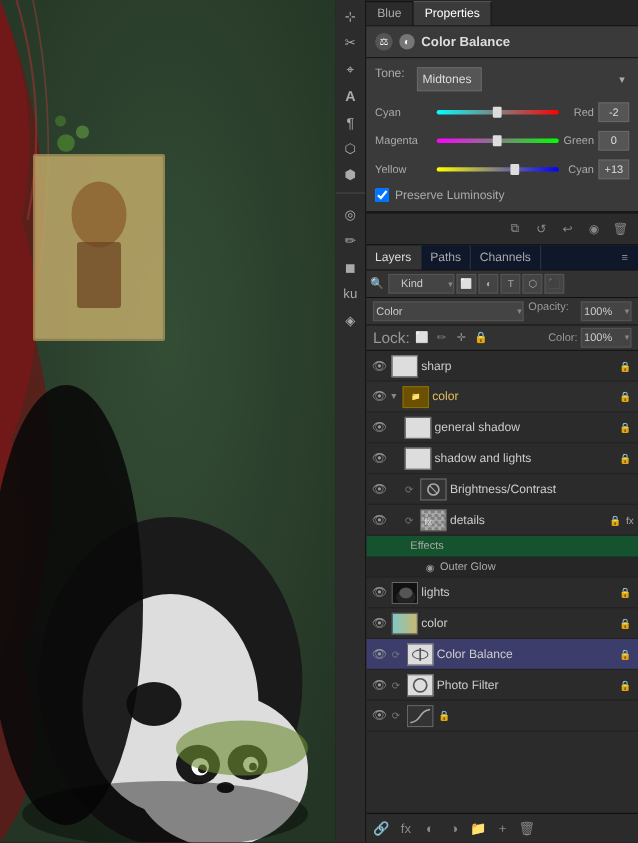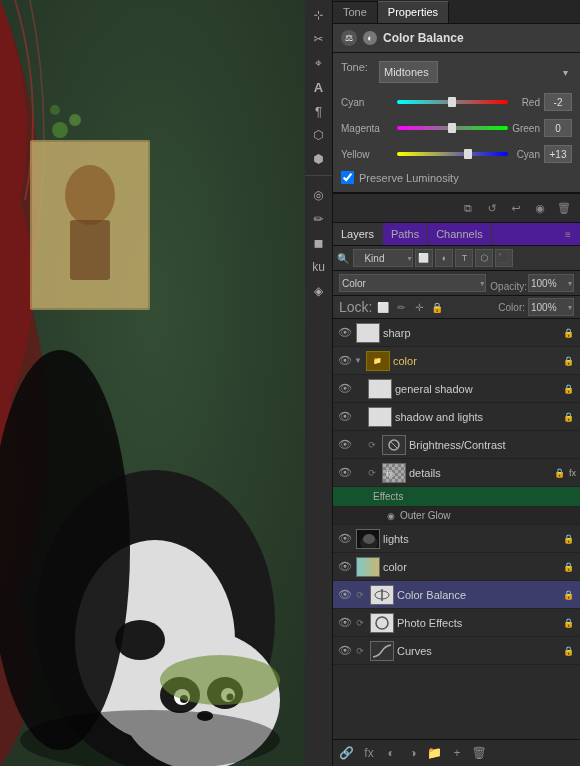--- a/index.html
+++ b/index.html
@@ -221,21 +221,21 @@
 
     
     .layers-section {
       flex: 1;
       display: flex;
       flex-direction: column;
       overflow: hidden;
     }
     .layers-header {
       display: flex;
-      background: #4c1d95;
+      background: #0f172a;
       border-bottom: 1px solid #111;
     }
     .layers-tab {
       padding: 5px 8px;
       font-size: 11px;
       color: #aaa;
       cursor: pointer;
       border-right: 1px solid #333;
     }
     .layers-tab.active {
@@ -335,22 +335,22 @@
       position: absolute;
       right: 2px;
       top: 50%;
       transform: translateY(-50%);
       color: #888;
       pointer-events: none;
       font-size: 8px;
     }
     .layer-opacity-wrap {
       display: flex;
-      align-items: flex-end;
-      gap: 1px;
+      align-items: flex-start;
+      gap: 11px;
     }
     .layer-opacity-select-wrap {
       position: relative;
       width: 46px;
     }
     .layer-opacity-select {
       width: 46px;
       background: #444;
       border: 1px solid #555;
       color: #ccc;
@@ -653,21 +653,21 @@
   <div class="toolbar-btn">◎</div>
   <div class="toolbar-btn">✏</div>
   <div class="toolbar-btn">◼</div>
   <div class="toolbar-btn">ku</div>
   <div class="toolbar-btn">◈</div>
 </div>
 
 <div class="right-panel">
 
   <div class="panel-tabs">
-    <div class="panel-tab">Tone</div>
+    <div class="panel-tab">Blue</div>
     <div class="panel-tab active">Properties</div>
   </div>
 
   <div class="properties-header">
     <div class="properties-icon">⚖</div>
     <span style="width:14px;height:14px;background:#777;border-radius:50%;display:inline-block;font-size:9px;line-height:14px;text-align:center;color:#fff;">◐</span>
     <span class="properties-title">Color Balance</span>
   </div>
 
   <div class="color-balance-section">
@@ -889,34 +889,33 @@
 
       <div class="layer-item">
         <div class="layer-vis">👁</div>
         <div class="layer-link">⟳</div>
         <div class="layer-thumb white">
           <svg width="22" height="18">
               <rect width="22" height="18" fill="#ddd"></rect>
               <circle cx="11" cy="9" r="6" fill="none" stroke="#555" stroke-width="1.5"></circle>
             </svg>
         </div>
-        <span class="layer-name">Photo Effects</span>
+        <span class="layer-name">Photo Filter</span>
         <div class="layer-lock">🔒</div>
       </div>
 
       <div class="layer-item">
         <div class="layer-vis">👁</div>
         <div class="layer-link">⟳</div>
         <div class="layer-thumb curve">
           <svg width="22" height="18">
               <rect width="22" height="18" fill="#333"></rect>
               <path d="M2,15 Q8,14 11,9 Q14,4 20,3" stroke="#aaa" stroke-width="1.5" fill="none"></path>
             </svg>
         </div>
-        <span class="layer-name">Curves</span>
         <div class="layer-lock">🔒</div>
       </div>
 
     </div>
 
     <div class="layers-bottom">
       <div class="bottom-btn">🔗</div>
       <div class="bottom-btn">fx</div>
       <div class="bottom-btn">◐</div>
       <div class="bottom-btn">◑</div>

